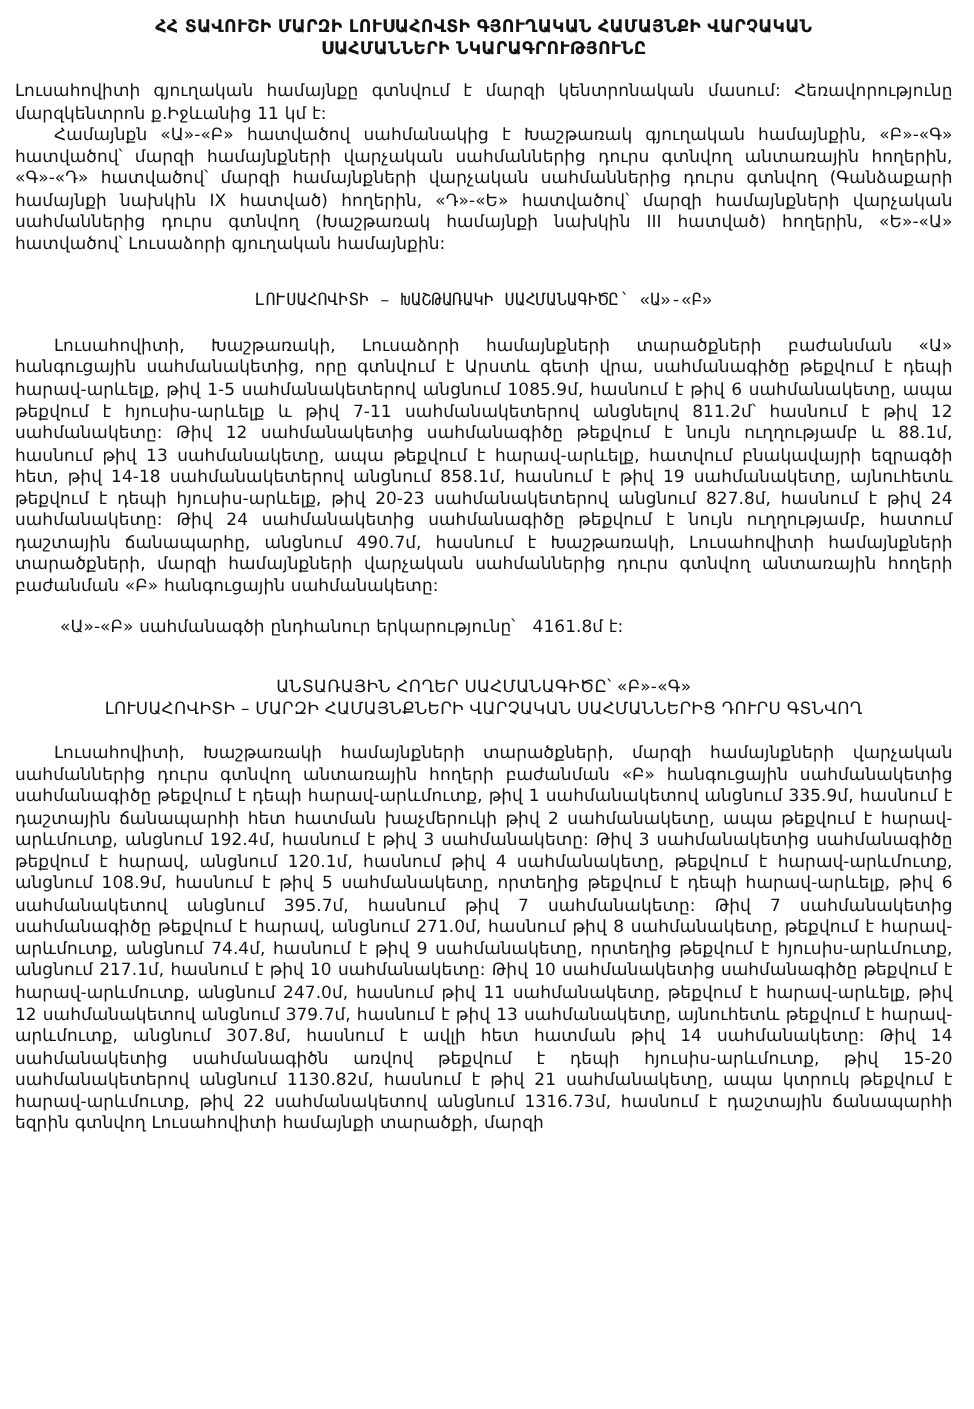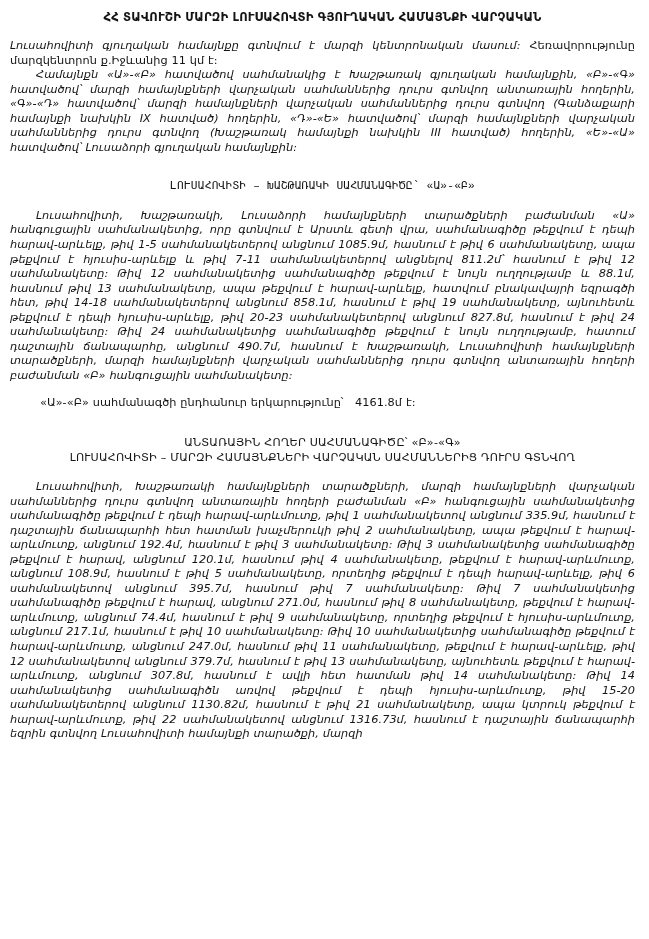--- a/index.html
+++ b/index.html
@@ -50,38 +50,39 @@
   
   .body-block {
     font-size: 11.3px;
     line-height: 14.55px;
     text-align: justify;
     text-justify: inter-word;
     letter-spacing: 0.04px;
     word-spacing: 0.2px;
   }
   .p-intro  { margin-top: 14px; }
-  .p-indent { text-indent: 26px; font-style: italic; }
+  .p-indent { text-indent: 26px; }
   .p-body   { margin-top: 14px; }
   .p-total  {
     margin-top: 13px;
     text-indent: 30px;
     font-size: 11.3px;
     line-height: 14.55px;
   }
 
   .nowrap { white-space: nowrap; }
 </style>
 </head>
 <body>
 
 <div class="page">
 
   <div class="doc-title">
     <span class="tline">ՀՀ ՏԱՎՈՒՇԻ ՄԱՐԶԻ ԼՈՒՍԱՀՈՎՏԻ ԳՅՈՒՂԱԿԱՆ ՀԱՄԱՅՆՔԻ ՎԱՐՉԱԿԱՆ</span>
+    <span class="tline">ՍԱՀՄԱՆՆԵՐԻ ՆԿԱՐԱԳՐՈՒԹՅՈՒՆԸ</span>
   </div>
 
   <div class="body-block p-intro">
     <span class="tline p-indent">Լուսահովիտի  գյուղական համայնքը գտնվում է մարզի կենտրոնական մասում:</span>
     <span class="tline">Հեռավորությունը մարզկենտրոն ք.Իջևանից  11 կմ է:</span>
   </div>
   <div class="body-block p-indent">Համայնքն «Ա»-«Բ» հատվածով սահմանակից է Խաշթառակ գյուղական համայնքին, «Բ»-«Գ» հատվածով՝ մարզի համայնքների վարչական սահմաններից դուրս գտնվող անտառային հողերին, «Գ»-«Դ» հատվածով՝ մարզի համայնքների վարչական սահմաններից դուրս գտնվող (Գանձաքարի համայնքի նախկին IX հատված) հողերին, «Դ»-«Ե» հատվածով՝ մարզի համայնքների վարչական սահմաններից դուրս գտնվող (Խաշթառակ համայնքի նախկին III հատված) հողերին, «Ե»-«Ա» հատվածով՝ Լուսաձորի գյուղական համայնքին:</div>
 
   <div class="section-heading sec1">
     <span class="tline">ԼՈՒՍԱՀՈՎԻՏԻ – ԽԱՇԹԱՌԱԿԻ ՍԱՀՄԱՆԱԳԻԾԸ՝  «Ա»-«Բ»</span>

